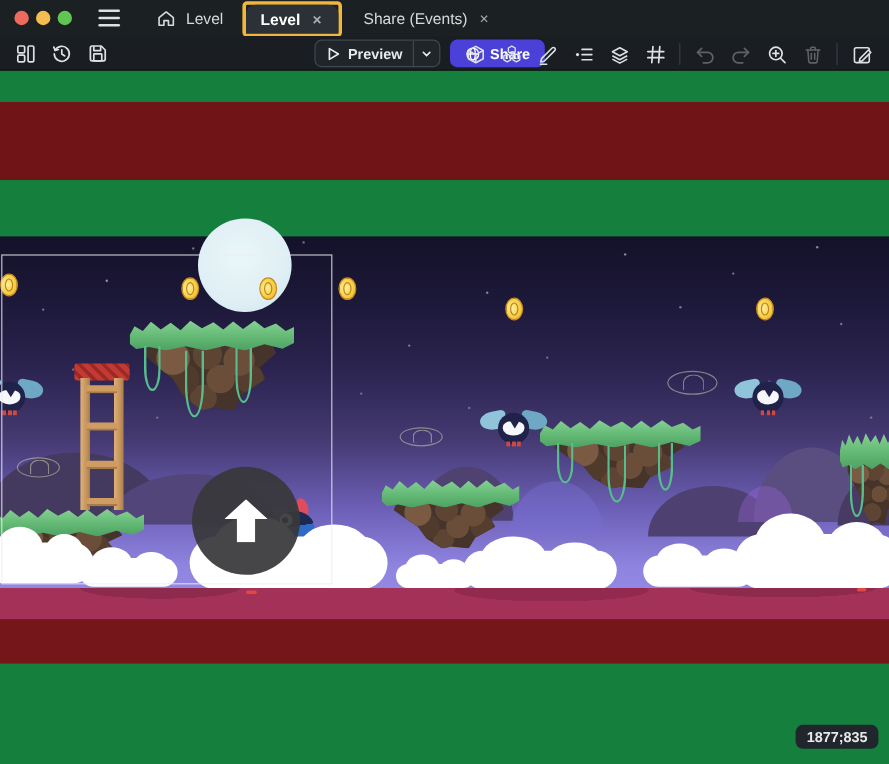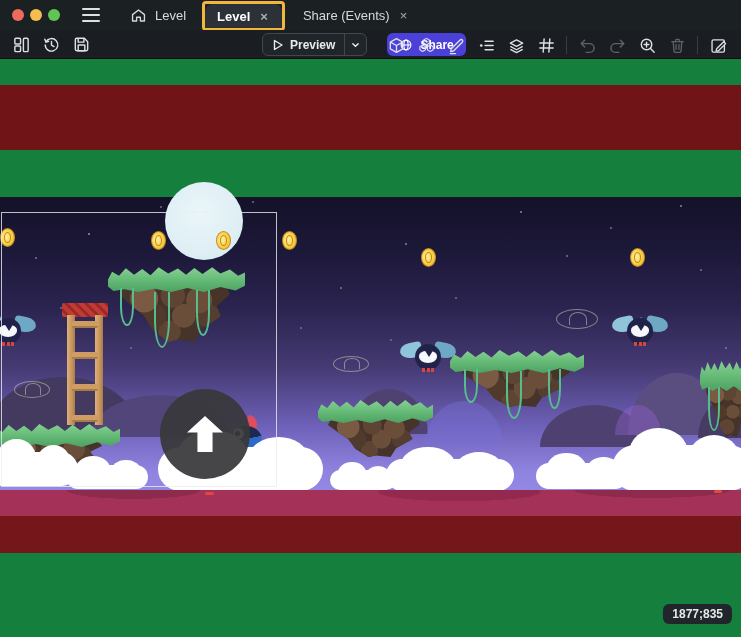--- a/index.html
+++ b/index.html
@@ -25,21 +25,21 @@
   .tab-active{background:#2B3136;border-radius:8px 8px 0 0;color:#FFFFFF;font-weight:bold;height:auto;}
   svg.ic{display:block;}
 
   
   .toolbar{position:absolute;left:0;top:30px;width:741px;height:29px;background:#1A1E22;
            display:flex;align-items:center;border-bottom:1px solid #0A0D10;}
   .tbtn{width:24px;height:24px;display:flex;align-items:center;justify-content:center;
         background:none;border:none;color:#DDE1E3;cursor:pointer;padding:0;margin:0 3px;}
   .tbtn.dim{opacity:.35;}
   .tb-left{display:flex;margin-left:6px;}
-  .tb-center{position:absolute;left:262px;top:3px;display:flex;gap:20px;}
+  .tb-center{position:absolute;left:262px;top:3px;display:flex;gap:8px;}
   .preview{display:flex;align-items:center;height:23px;border:1px solid #41474D;border-radius:6px;
            background:#20252A;color:#E8EAEB;overflow:hidden;}
   .preview .main{display:flex;align-items:center;gap:6px;padding:0 9px;font-size:12px;
                  font-weight:bold;cursor:pointer;background:none;border:none;color:inherit;}
   .preview .drop{width:22px;height:100%;display:flex;align-items:center;justify-content:center;
                  border-left:1px solid #41474D;cursor:pointer;background:none;border-top:none;
                  border-right:none;border-bottom:none;color:inherit;}
   .share{display:flex;align-items:center;gap:7px;height:23px;padding:0 12px;border:none;
          border-radius:6px;background:#4B41D8;color:#fff;font-size:12px;font-weight:bold;cursor:pointer;}
   .tb-right{position:absolute;right:8px;top:3px;display:flex;align-items:center;}

